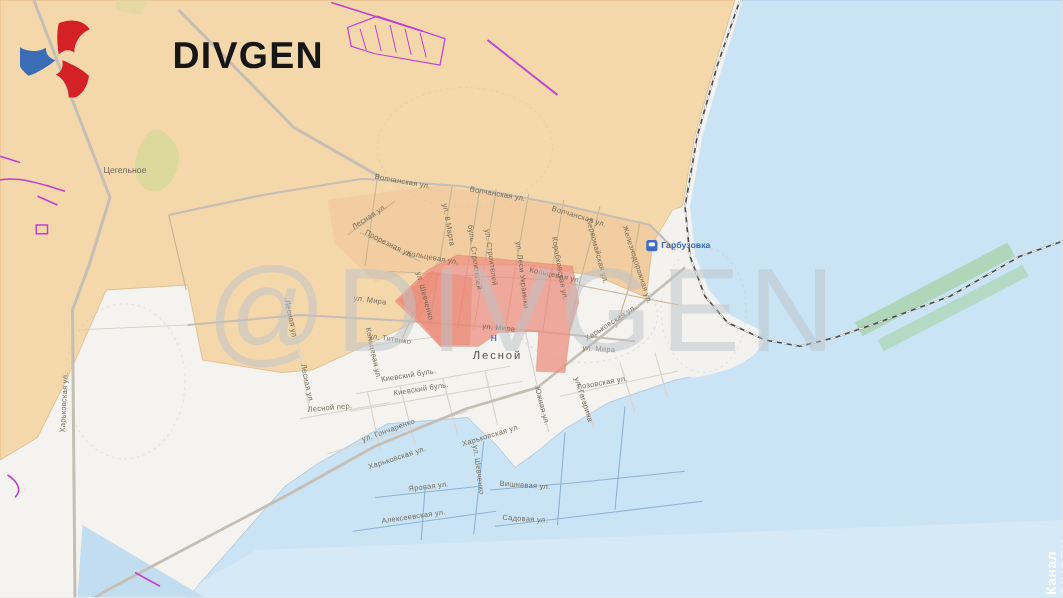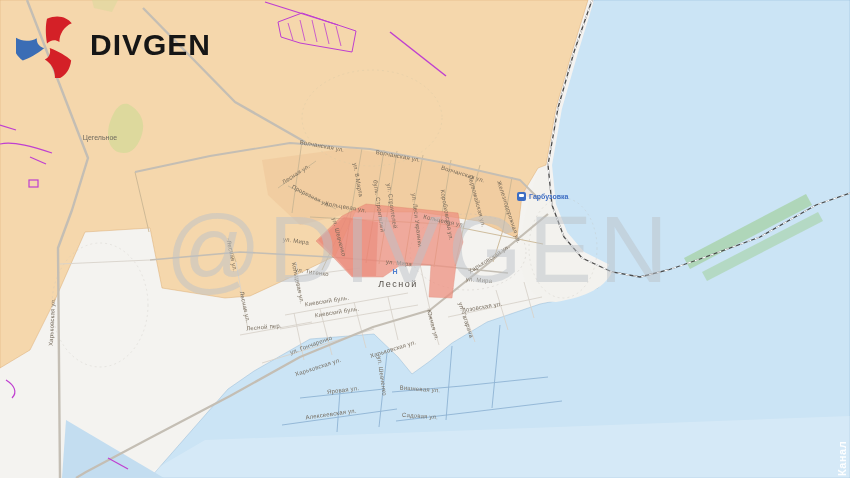--- a/index.html
+++ b/index.html
@@ -13,21 +13,21 @@
   .station{position:absolute;display:flex;align-items:center;gap:3px;}
   .station-box{width:9px;height:9px;border-radius:2px;background:#3d6dc3;position:relative;flex:none;}
   .station-box::after{content:"";position:absolute;left:2px;top:2px;width:5px;height:3px;background:#fff;border-radius:1px;}
   .station-name{font-size:7px;font-weight:bold;color:#3d6dc3;}
   .hospital{position:absolute;font-size:7px;font-weight:bold;color:#4f7fd0;transform:translate(-50%,-50%);}
   .watermark{position:absolute;left:420px;top:249px;transform:translate(-50%,-50%);
              font-size:95px;font-weight:400;letter-spacing:7px;color:rgba(188,193,199,.5);}
   .channel{position:absolute;left:836px;top:476px;transform:rotate(-90deg);transform-origin:left top;
            font-size:11px;font-weight:bold;letter-spacing:.5px;color:rgba(255,255,255,.95);}
   .logo{position:absolute;left:16px;top:12px;display:flex;align-items:center;gap:12px;}
-  .logo-text{font-size:30px;font-weight:900;color:#161616;letter-spacing:1px;}
+  .logo-text{font-size:30px;font-weight:900;color:#161616;letter-spacing:1px;margin-left:48px;}
 </style>
 </head>
 <body>
 
 <div class="stage">
 
   <svg class="map" width="850" height="478" viewBox="0 0 850 478">
 
     <polygon points="594,0 576,52 560,108 550,165 554,205 566,237 584,258 610,271 598,288 560,300 540,304 487,322 452,343 430,361 412,374 398,357 374,334 310,339 254,371 228,389 150,478 850,478 850,0" fill="#cbe4f5" stroke="rgba(130,170,205,.55)" stroke-width=".7"></polygon>
     <polygon points="140,478 205,440 530,428 850,416 850,478" fill="rgba(255,255,255,.2)"></polygon>

